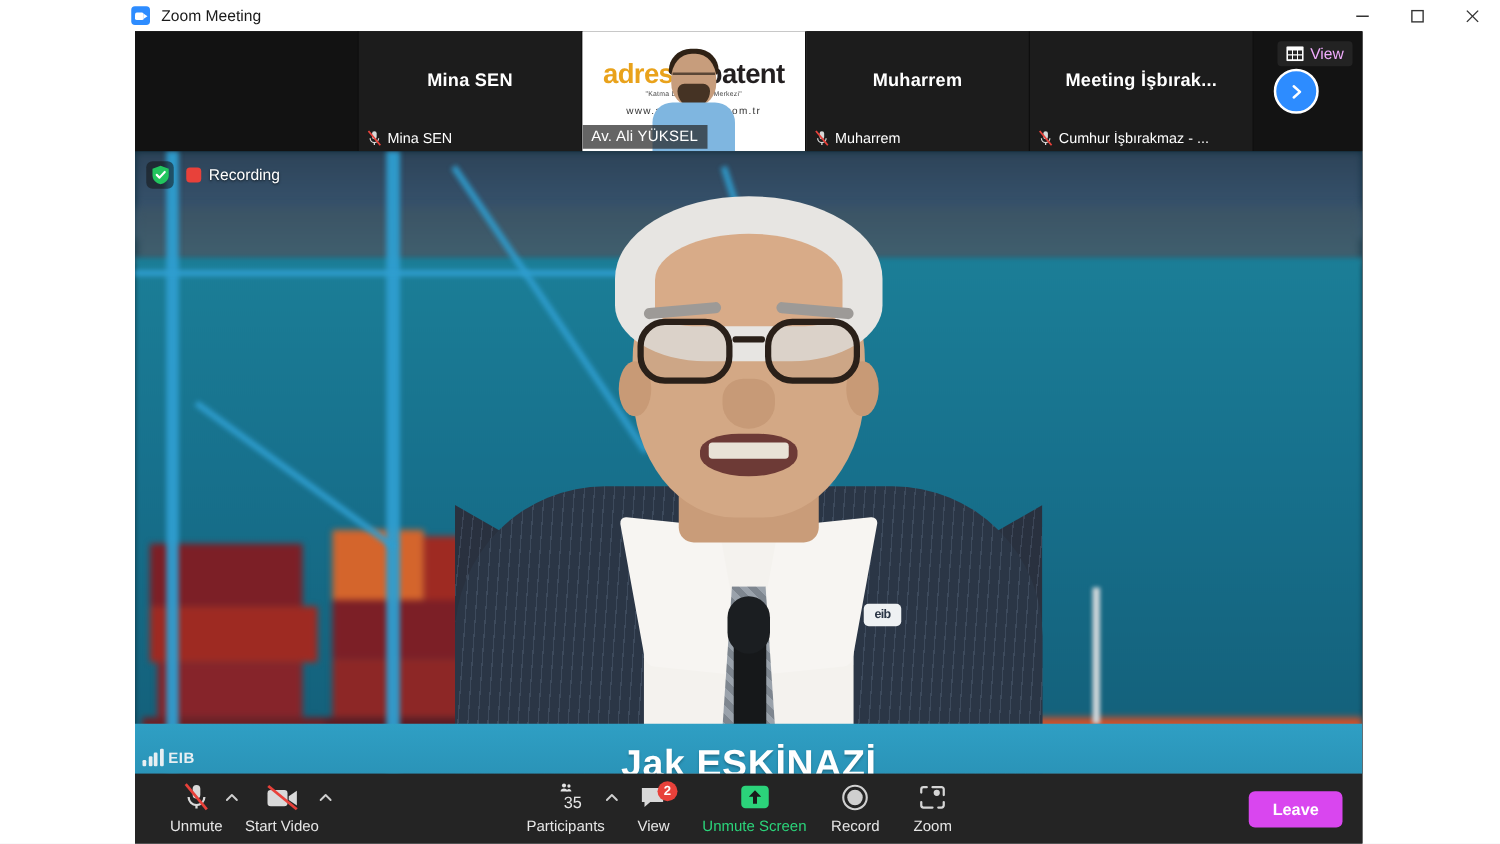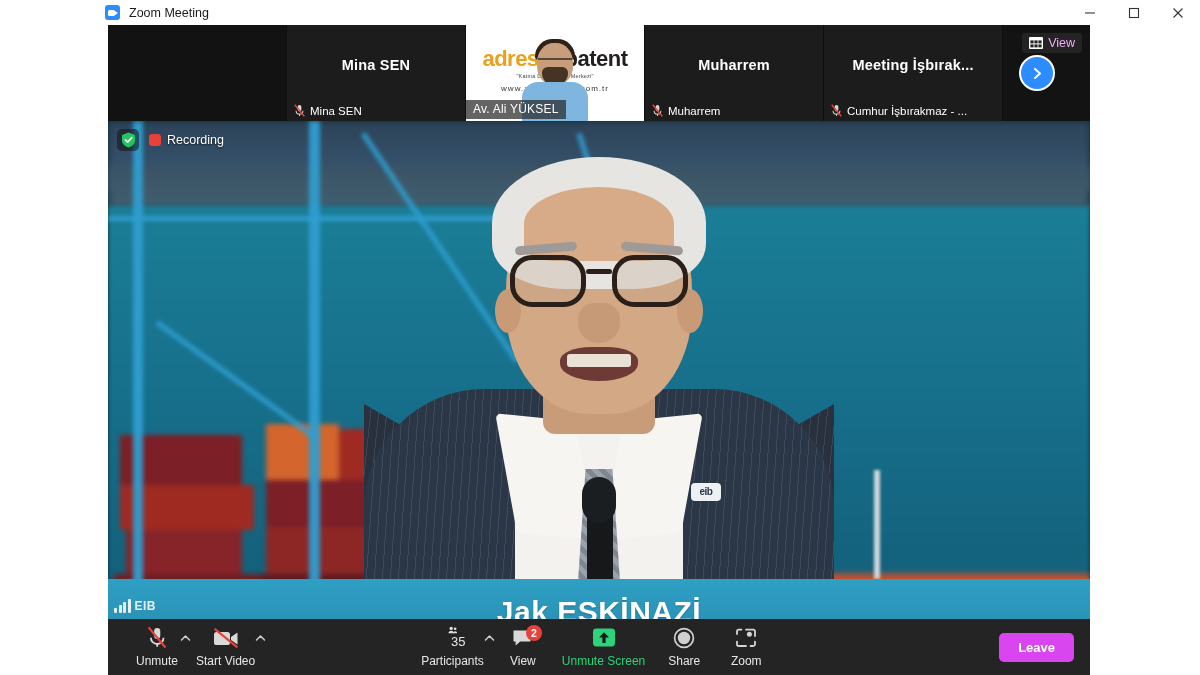--- a/index.html
+++ b/index.html
@@ -634,21 +634,21 @@
         <span class="lbl">Unmute Screen</span>
       </div>
 
       <div class="tool">
         <span class="ic">
           <svg width="24" height="22" viewBox="0 0 24 22">
             <circle cx="12" cy="11" r="9.4" fill="none" stroke="#d0d0d0" stroke-width="1.7"></circle>
             <circle cx="12" cy="11" r="6.2" fill="#cfcfcf"></circle>
           </svg>
         </span>
-        <span class="lbl">Share</span>
+        <span class="lbl">Record</span>
       </div>
 
 
       <div class="tool">
         <span class="ic">
           <svg width="24" height="22" viewBox="0 0 24 22">
             <path d="M3 7V4.5A1.8 1.8 0 0 1 4.8 2.7H7.4" fill="none" stroke="#d5d5d5" stroke-width="1.8" stroke-linecap="round"></path>
             <path d="M21 14.6v2.6a1.8 1.8 0 0 1-1.8 1.8h-2.6" fill="none" stroke="#d5d5d5" stroke-width="1.8" stroke-linecap="round"></path>
             <path d="M3 14.6v2.6a1.8 1.8 0 0 0 1.8 1.8H12" fill="none" stroke="#d5d5d5" stroke-width="1.8" stroke-linecap="round"></path>
             <path d="M12 2.7h7.2A1.8 1.8 0 0 1 21 4.5V9" fill="none" stroke="#d5d5d5" stroke-width="1.8" stroke-linecap="round"></path>

